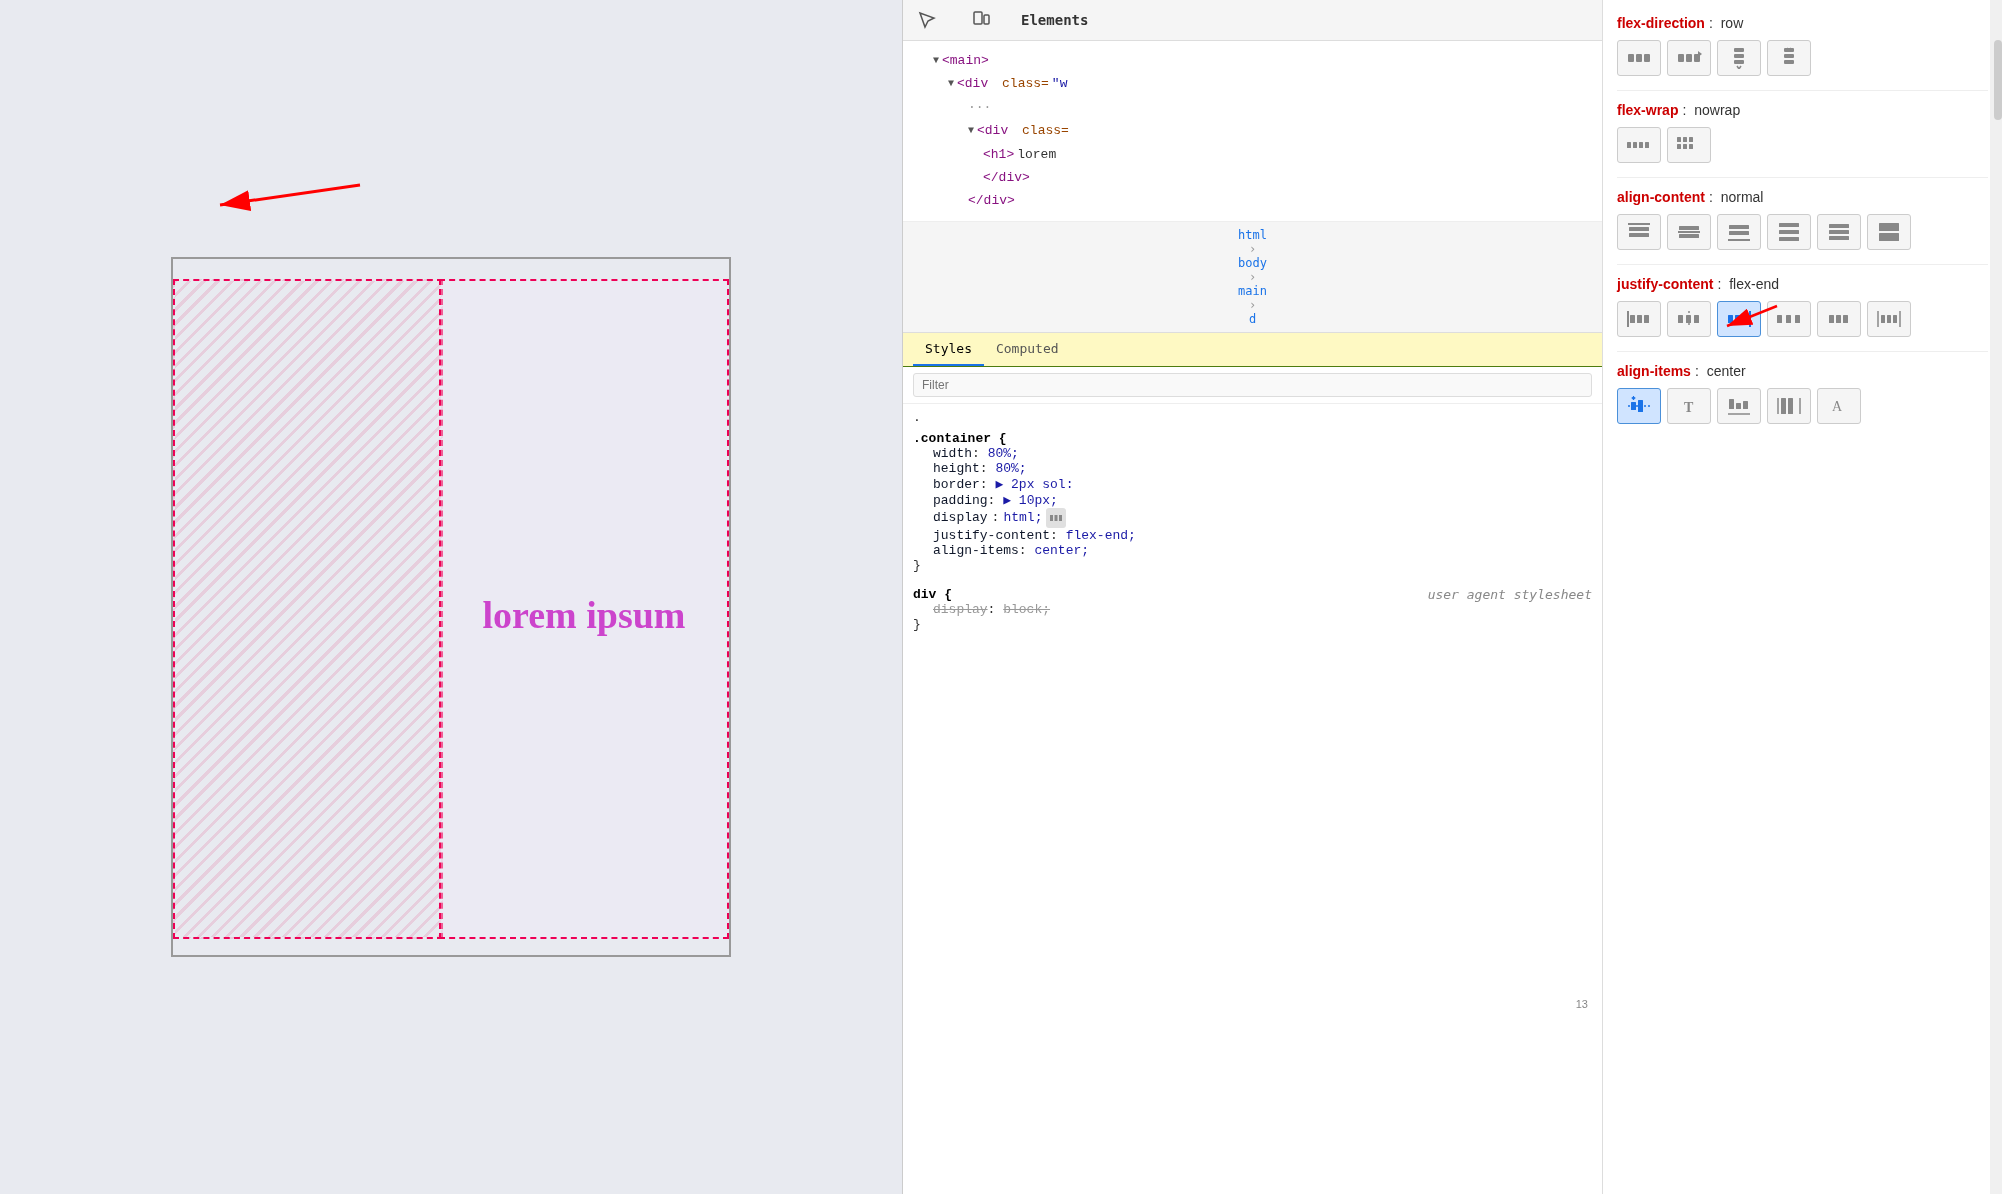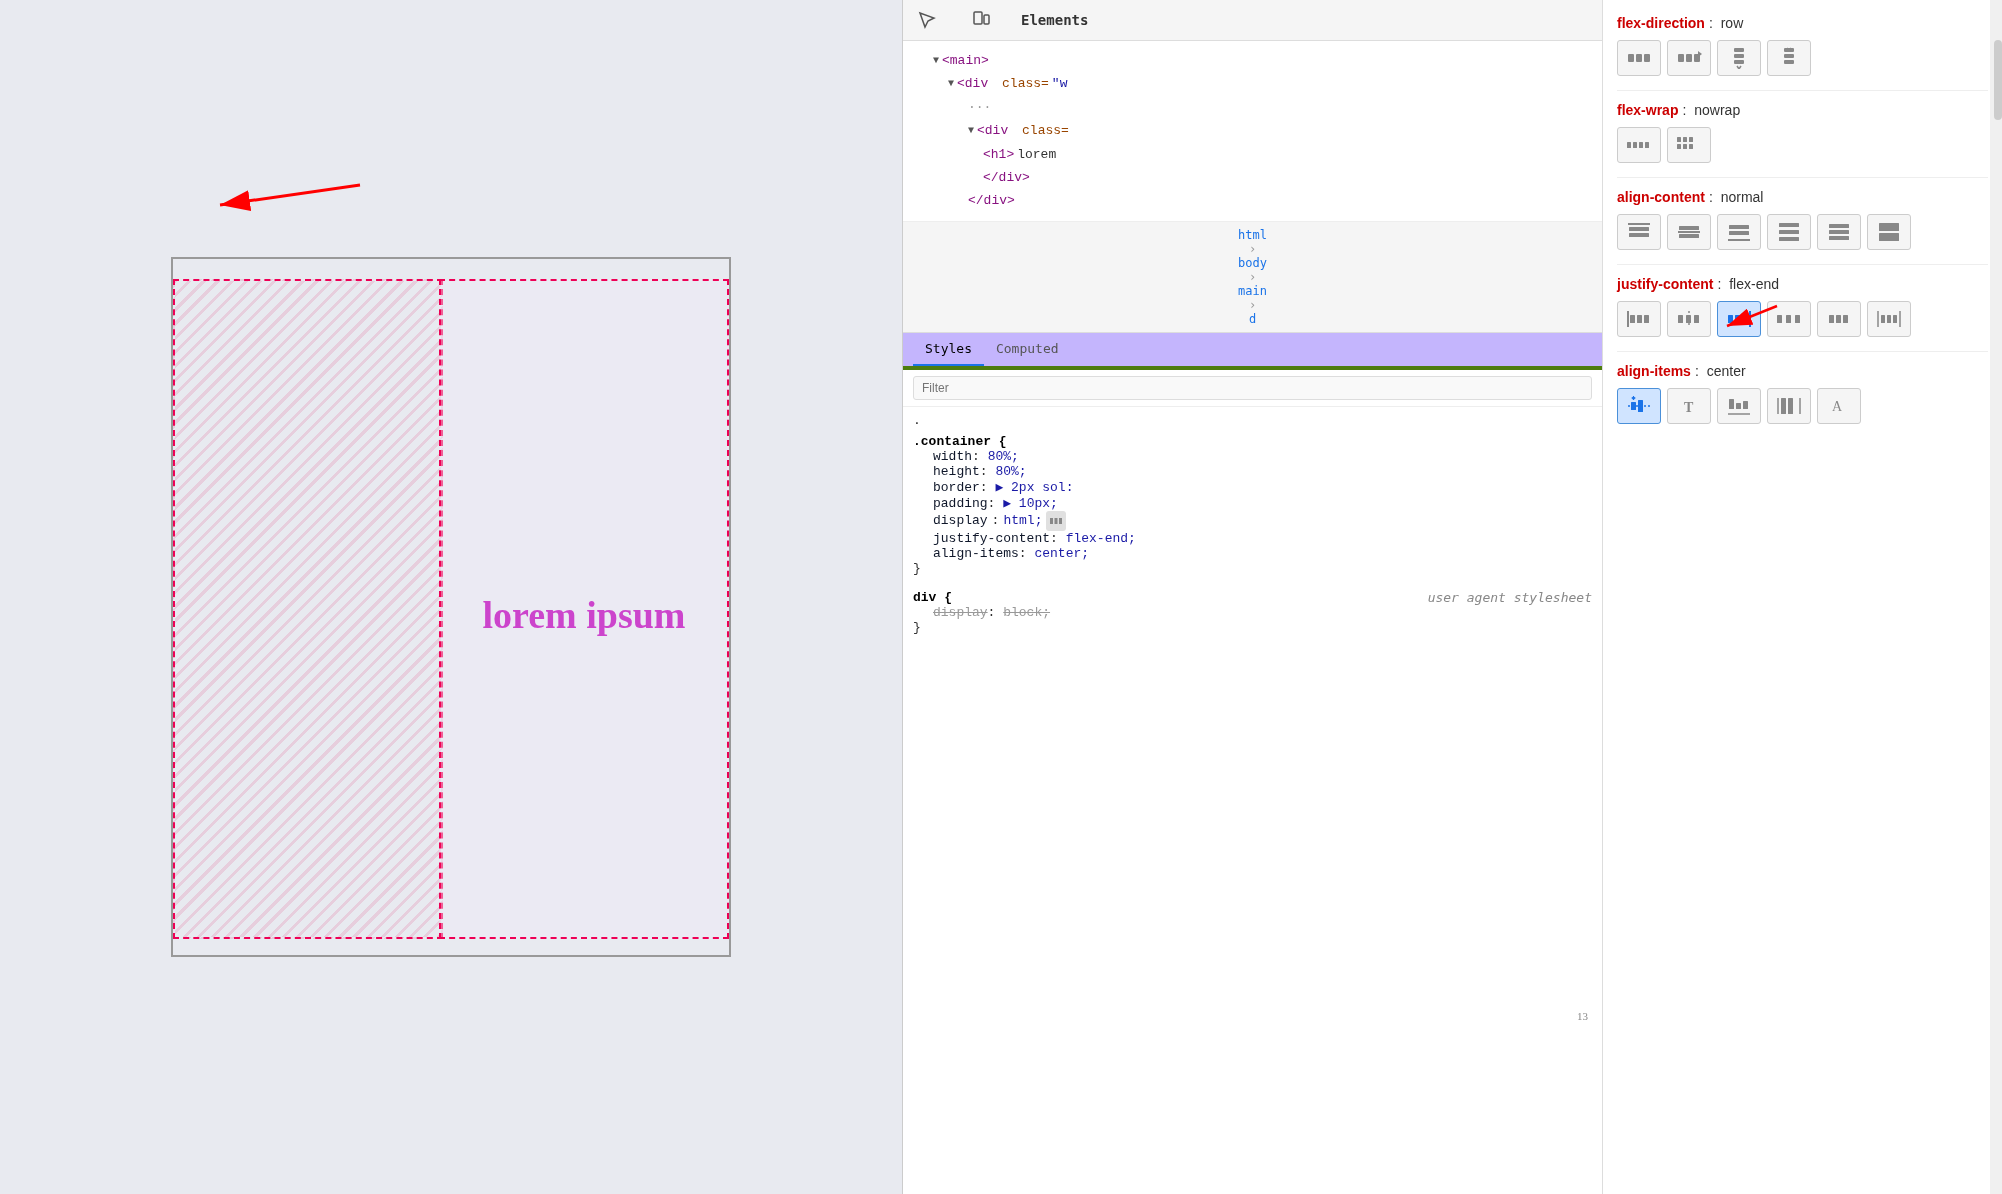--- a/index.html
+++ b/index.html
@@ -144,23 +144,23 @@
       font-size: 12px;
       color: #1a73e8;
       flex-direction: column;
     }
 
     .breadcrumb span { cursor: pointer; }
 
     
     .styles-tab-bar {
       display: flex;
-      border-bottom: 4px solid #4d7c0f;
+      border-bottom: 1px solid #4d7c0f;
       padding: 0 10px;
-      background: #c4b5fd;
+      background: #fef9c3;
     }
 
     .style-tab {
       padding: 8px 12px;
       font-size: 13px;
       color: #555;
       cursor: pointer;
       border-bottom: 2px solid transparent;
     }
 
@@ -437,21 +437,21 @@
         <span class="rule-selector">div {</span>
         <span class="user-agent-label">user agent stylesheet</span>
       </div>
       <div>
         <span class="css-prop strikethrough">display</span><span class="css-brace">: </span><span class="css-value strikethrough">block;</span>
       </div>
       <div><span class="css-brace">}</span></div>
     </div>
   </div>
 
-  <div style="position:absolute; right:14px; bottom:172px; color:#888; font-size:11px; font-family:Liberation Serif, serif;">13</div>
+  <div style="position:absolute; right:14px; bottom:184px; color:#888; font-size:11px; font-family:Liberation Sans, sans-serif;">13</div>
 </div>
 
 <div class="devtools-right">
 
   <div class="flex-property">
     <div>
       <span class="flex-prop-name">flex-direction</span><span class="flex-prop-value">: </span><span class="flex-prop-value">row</span>
     </div>
     <div class="flex-buttons">
 

